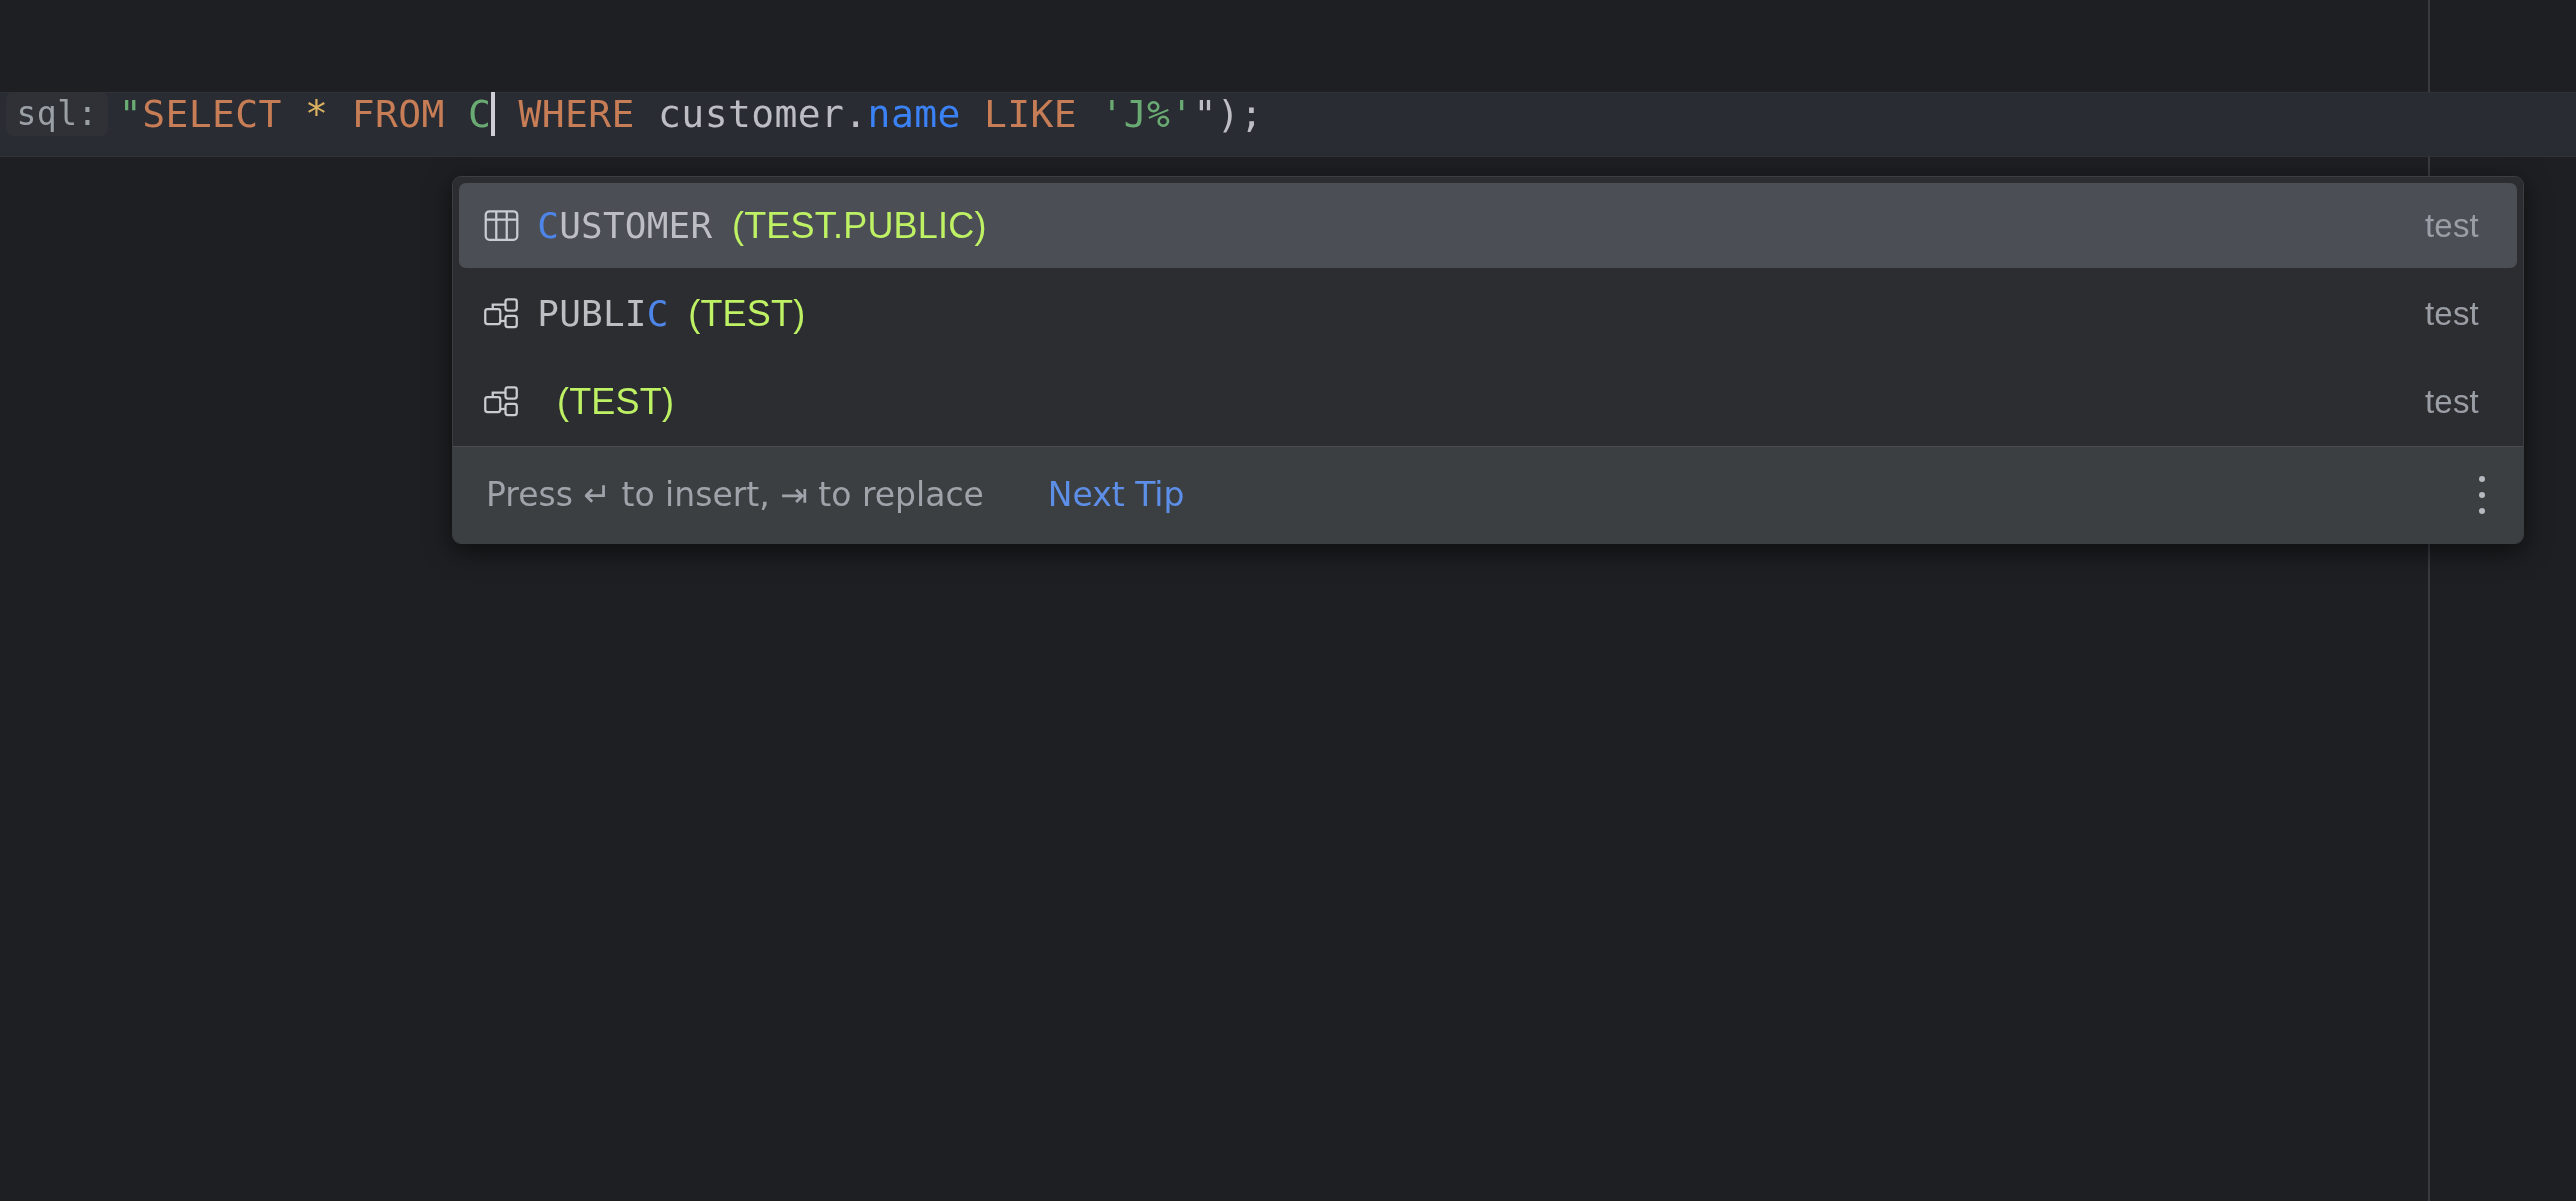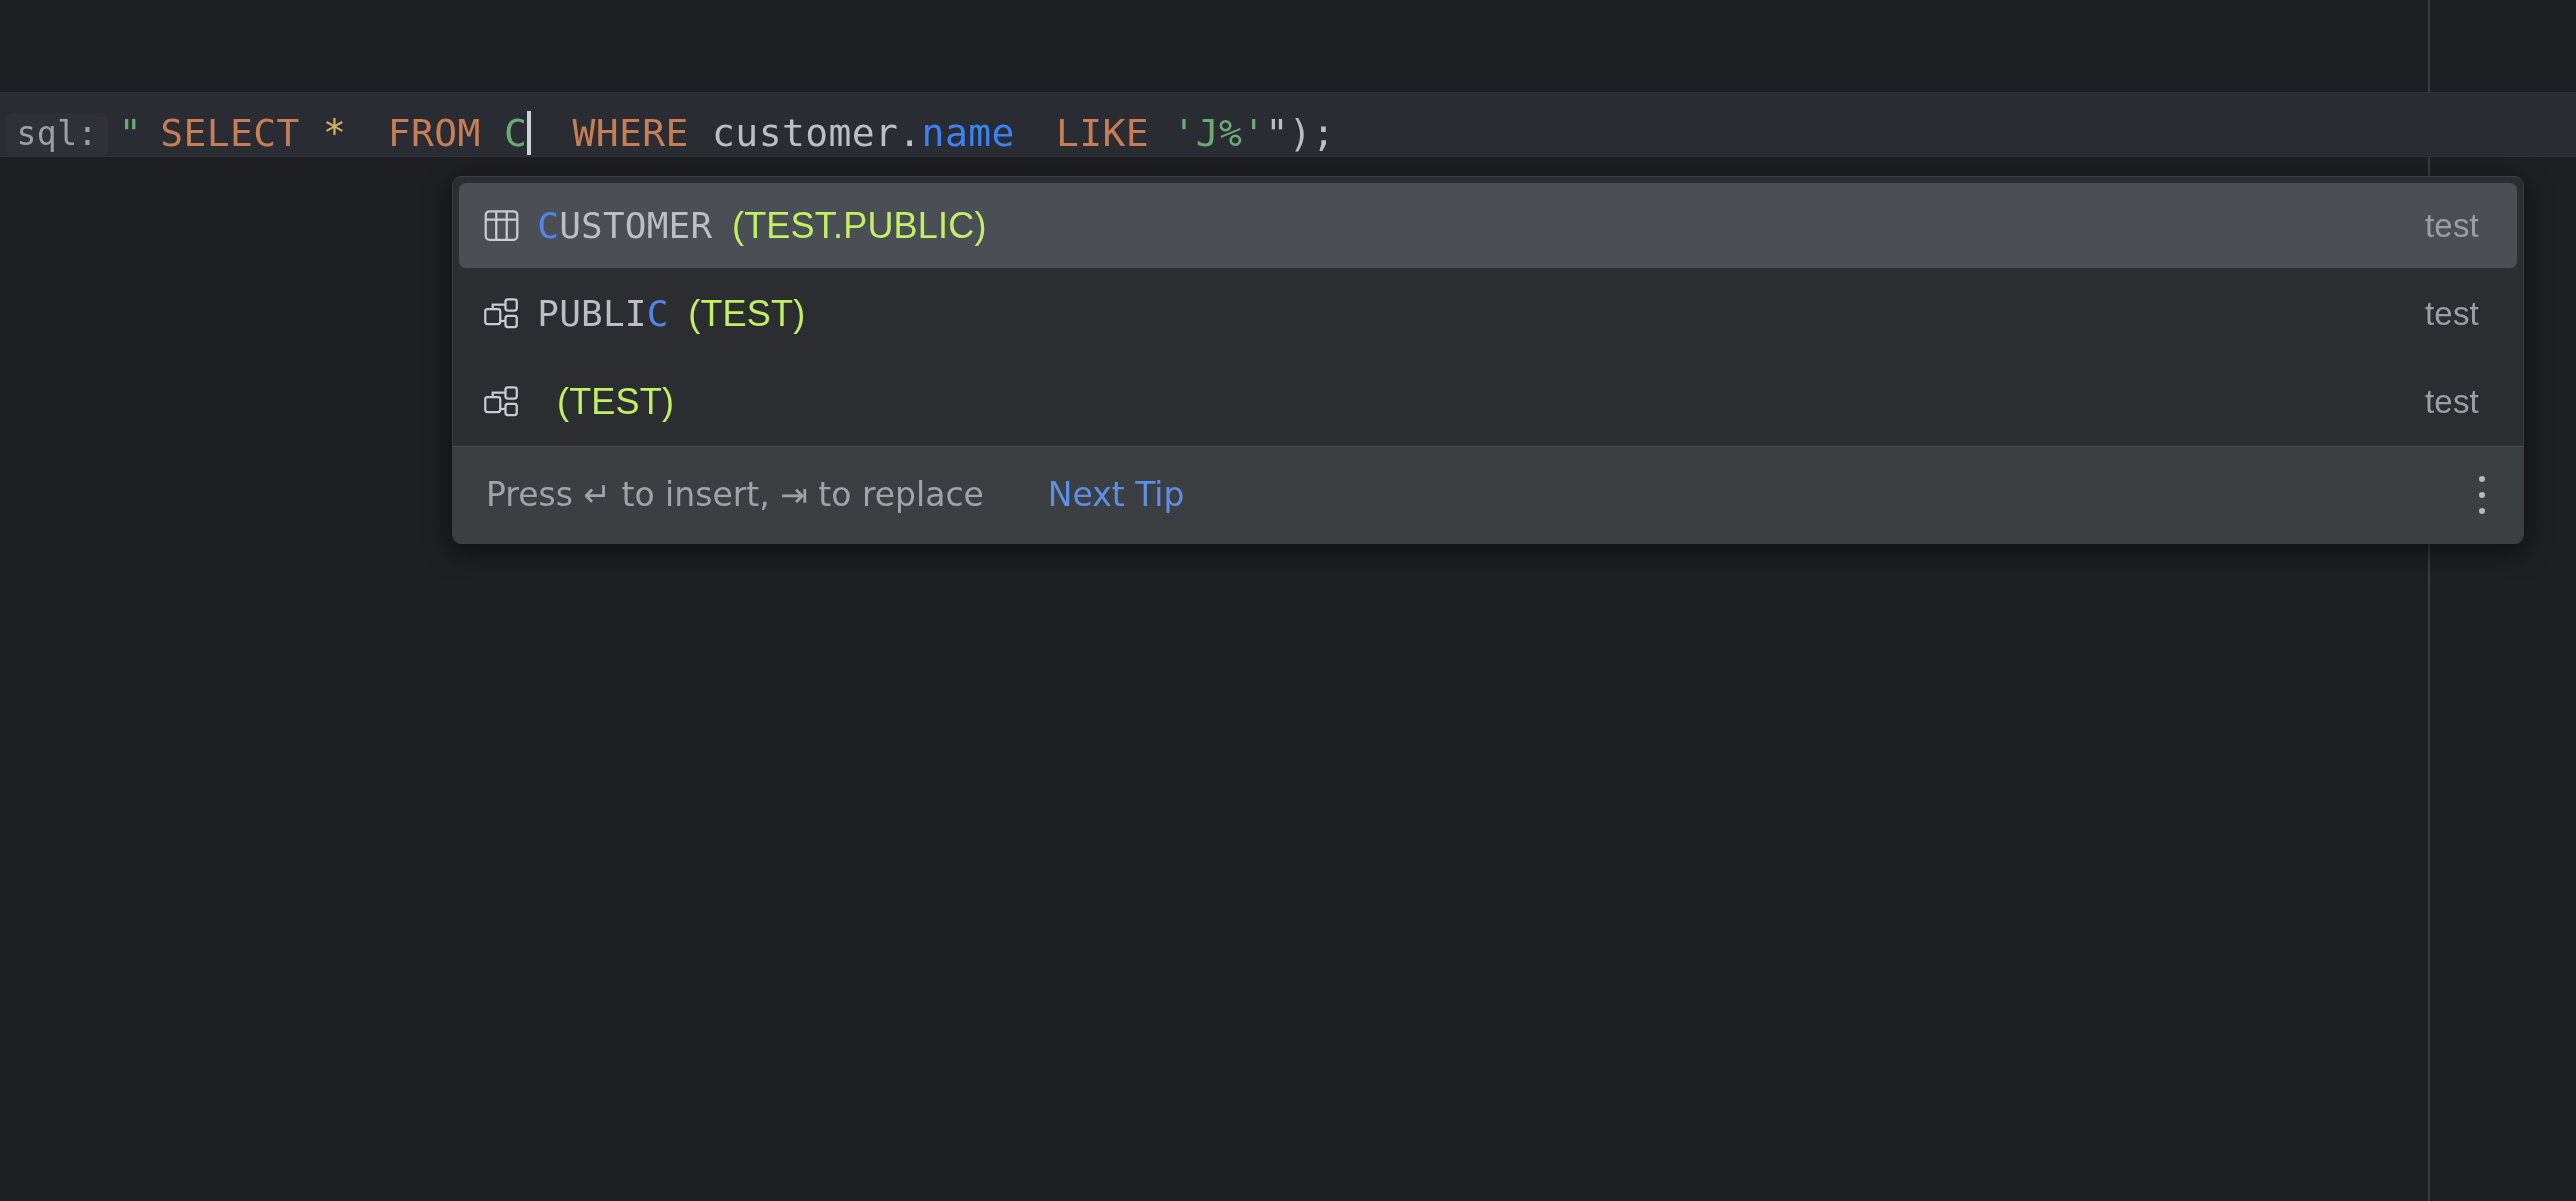--- a/index.html
+++ b/index.html
@@ -43,42 +43,42 @@
     border-bottom: 0.8px solid #303238;
     box-sizing: border-box;
   }
 
   .code-line {
     position: absolute;
     left: 0;
     top: 92px;
     height: 65px;
     display: flex;
-    align-items: flex-end;
+    align-items: flex-start;
     white-space: pre;
     font-family: "DejaVu Sans Mono", monospace;
     font-size: 38px;
     letter-spacing: 0.4px;
   }
 
   .sql-chip {
     display: inline-block;
     background: #2f3136;
     color: #9aa0a6;
     border-radius: 7.6px;
     padding: 4.5px 10.6px 6.8px 10.6px;
     margin-left: 6px;
     margin-right: 10.6px;
     font-family: "DejaVu Sans Mono", monospace;
     font-size: 33px;
     line-height: 1;
   }
 
   .tok-str      { color: #6aab73; }
-  .tok-kw       { color: #c77d55; margin-left: 18px; }
+  .tok-kw       { color: #c77d55; }
   .tok-star     { color: #d9b160; }
   .tok-ident    { color: #bcbec4; }
   .tok-field    { color: #3b82f6; }
   .tok-green    { color: #6aab73; }
   .tok-plain    { color: #bcbec4; }
 
   .caret {
     display: inline-block;
     width: 3.8px;
     height: 44px;

